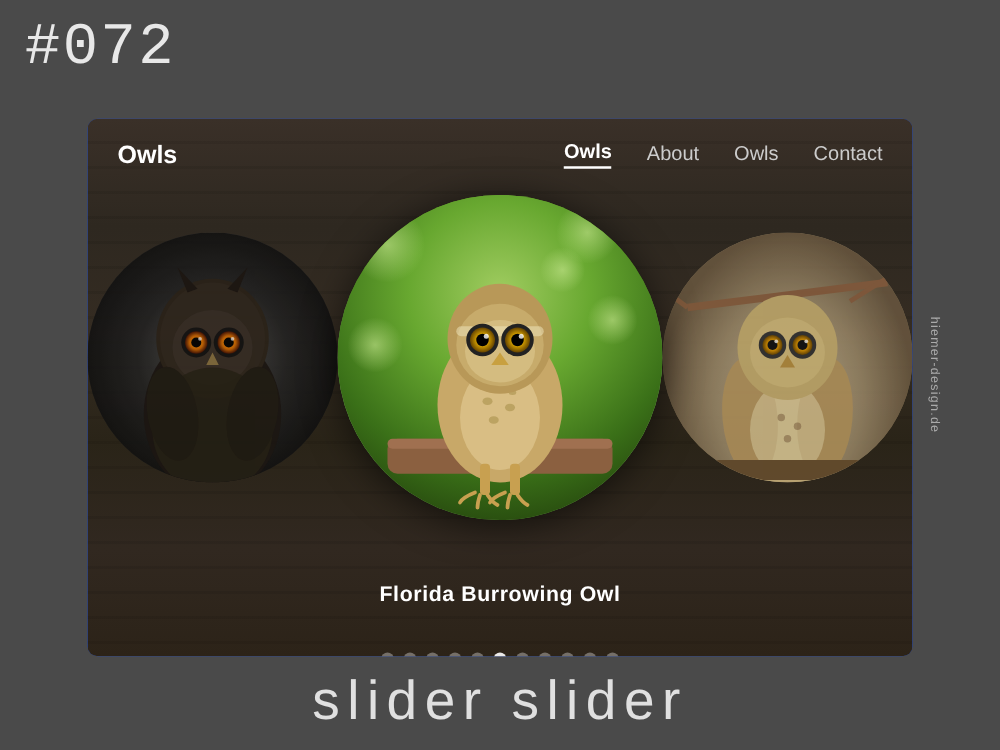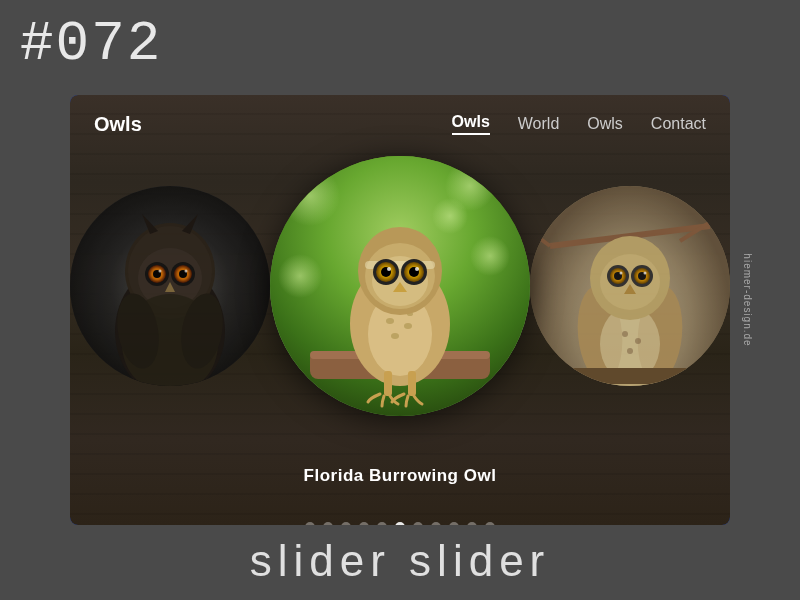--- a/index.html
+++ b/index.html
@@ -11,21 +11,21 @@
       font-family: 'Arial', sans-serif;
       overflow: hidden;
       position: relative;
     }
 
     
     .top-label {
       position: absolute;
       top: 12px;
       left: 20px;
-      font-size: 56px;
+      font-size: 47px;
       font-weight: 300;
       color: #e8e8e8;
       letter-spacing: 2px;
       font-family: 'Courier New', monospace;
       text-shadow: none;
     }
 
     
     .bottom-label {
       position: absolute;
@@ -272,21 +272,21 @@
 
 <div class="card">
   <div class="wood-bg"></div>
 
   <div class="navbar">
     <div class="navbar-brand">
       <div class="brand-title">Owls</div>
     </div>
     <nav class="navbar-nav">
       <a class="nav-item active">Owls</a>
-      <a class="nav-item">World</a>
+      <a class="nav-item">About</a>
       <a class="nav-item">Owls</a>
       <a class="nav-item">Contact</a>
     </nav>
   </div>
 
   <div class="slider-area">
     <div class="circles-row">
 
       <div class="circle-img left">
         <div class="owl-left-img">

